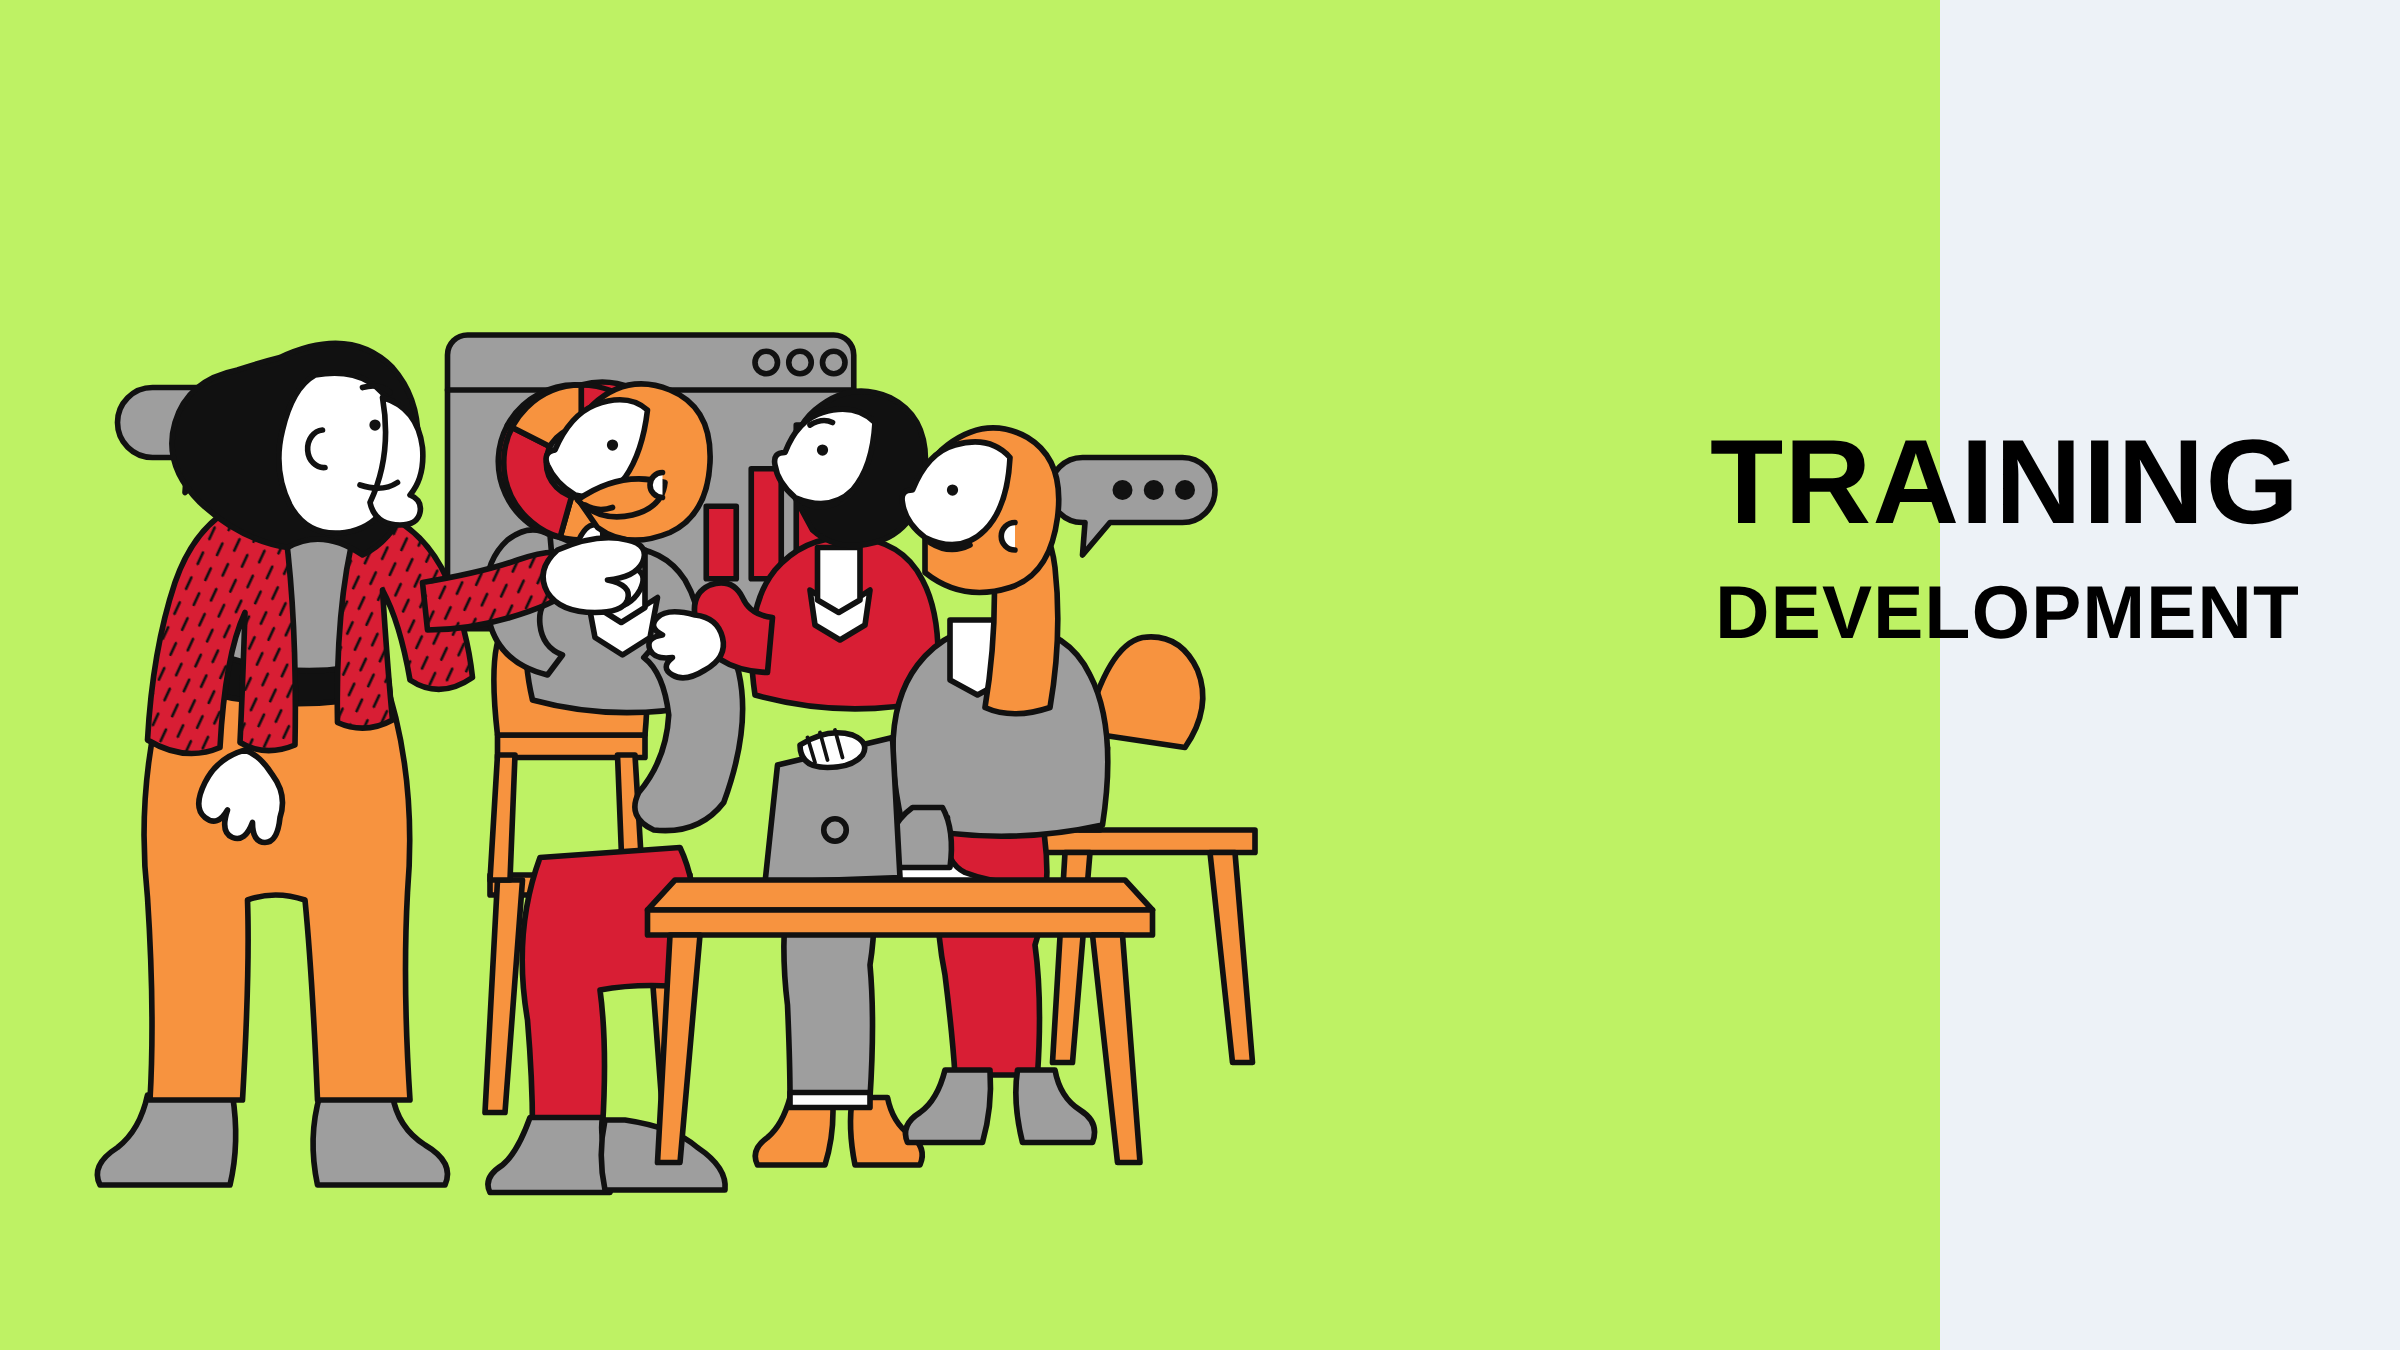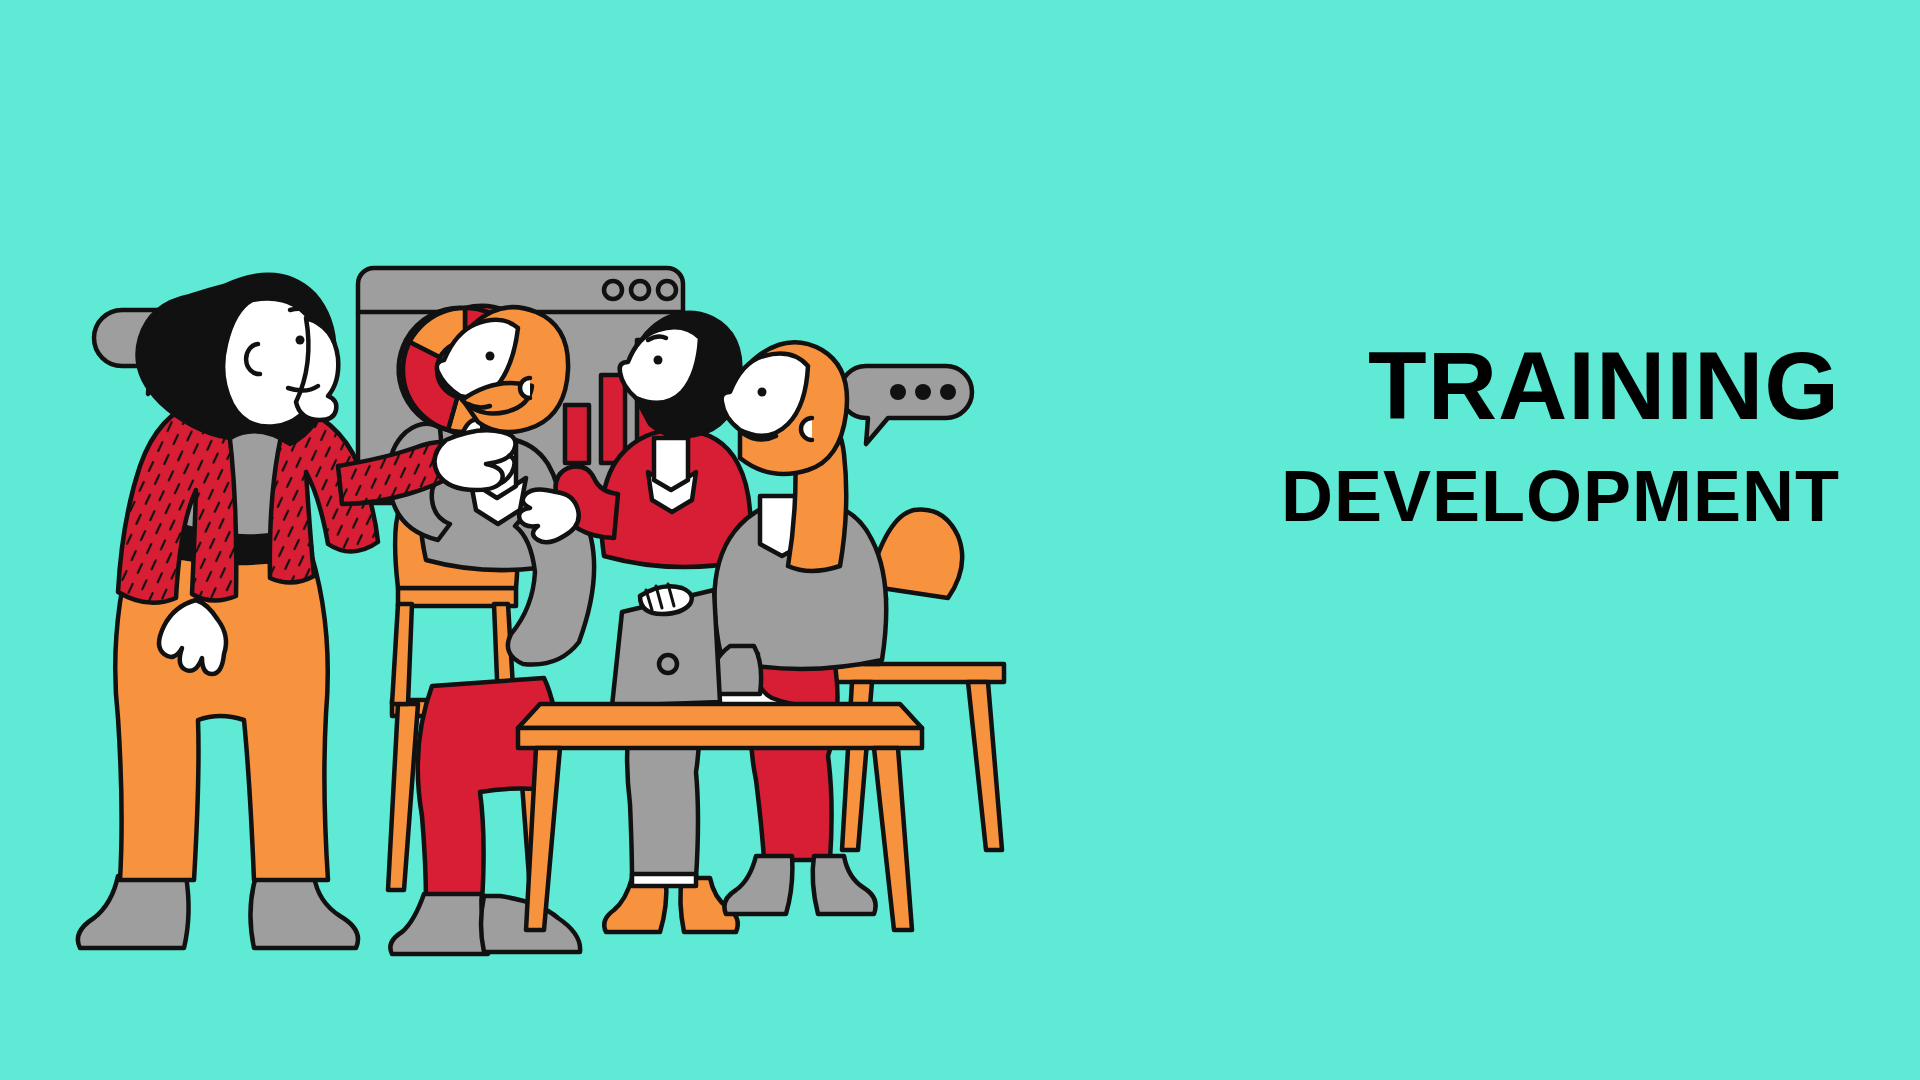--- a/index.html
+++ b/index.html
@@ -8,23 +8,23 @@
     width: 1920px;
     height: 1080px;
     overflow: hidden;
   }
   body {
     background: #edf2f7;
     font-family: "Liberation Sans", sans-serif;
   }
   #banner {
     position: relative;
-    width: 1920px;
+    width: 1552px;
     height: 1080px;
-    background: #5eead4;
+    background: #bef264;
   }
   #illustration {
     position: absolute;
     left: 0;
     top: 0;
     width: 1080px;
     height: 1080px;
   }
   #headline {
     position: absolute;
@@ -38,21 +38,21 @@
     display: block;
     font-family: "Liberation Sans Narrow", "Liberation Sans", sans-serif;
     font-weight: bold;
     font-size: 96px;
     letter-spacing: 1px;
     margin-bottom: 26px;
     white-space: nowrap;
   }
   .hl-1 { color: #000000; }
   .hl-2 { color: #d81e34; }
-  .hl-3 { color: #000000; font-size: 72px; }
+  .hl-3 { color: #000000; font-size: 60px; }
 </style>
 </head>
 <body>
 
 <div id="banner">
 
   <svg id="illustration" viewBox="0 0 1080 1080" xmlns="http://www.w3.org/2000/svg">
     <defs>
       <pattern id="jacketDash" width="22" height="22" patternUnits="userSpaceOnUse" patternTransform="rotate(25)">
         <line x1="4" y1="2" x2="4" y2="12" stroke="#111" stroke-width="2.2" stroke-linecap="round"></line>

